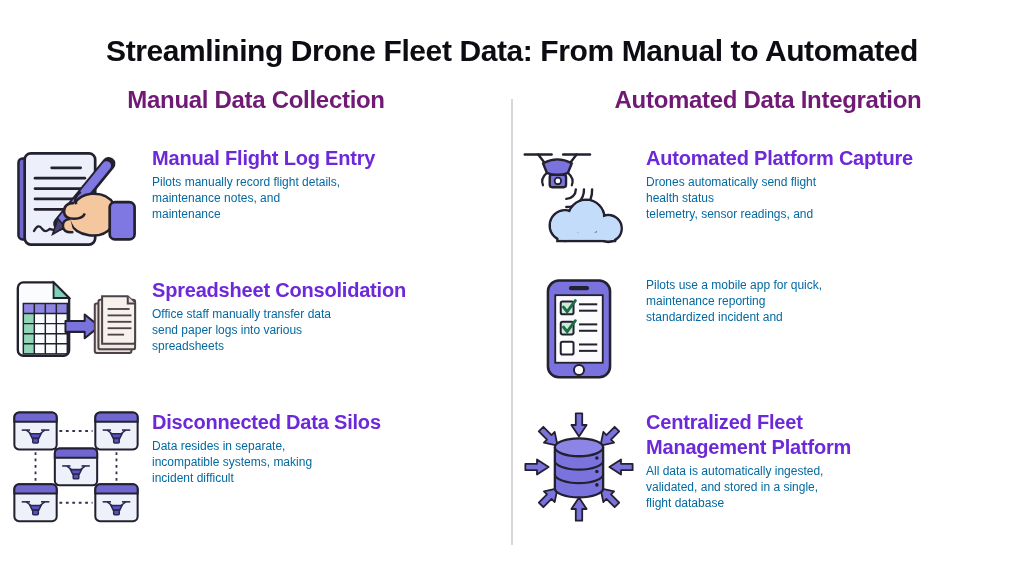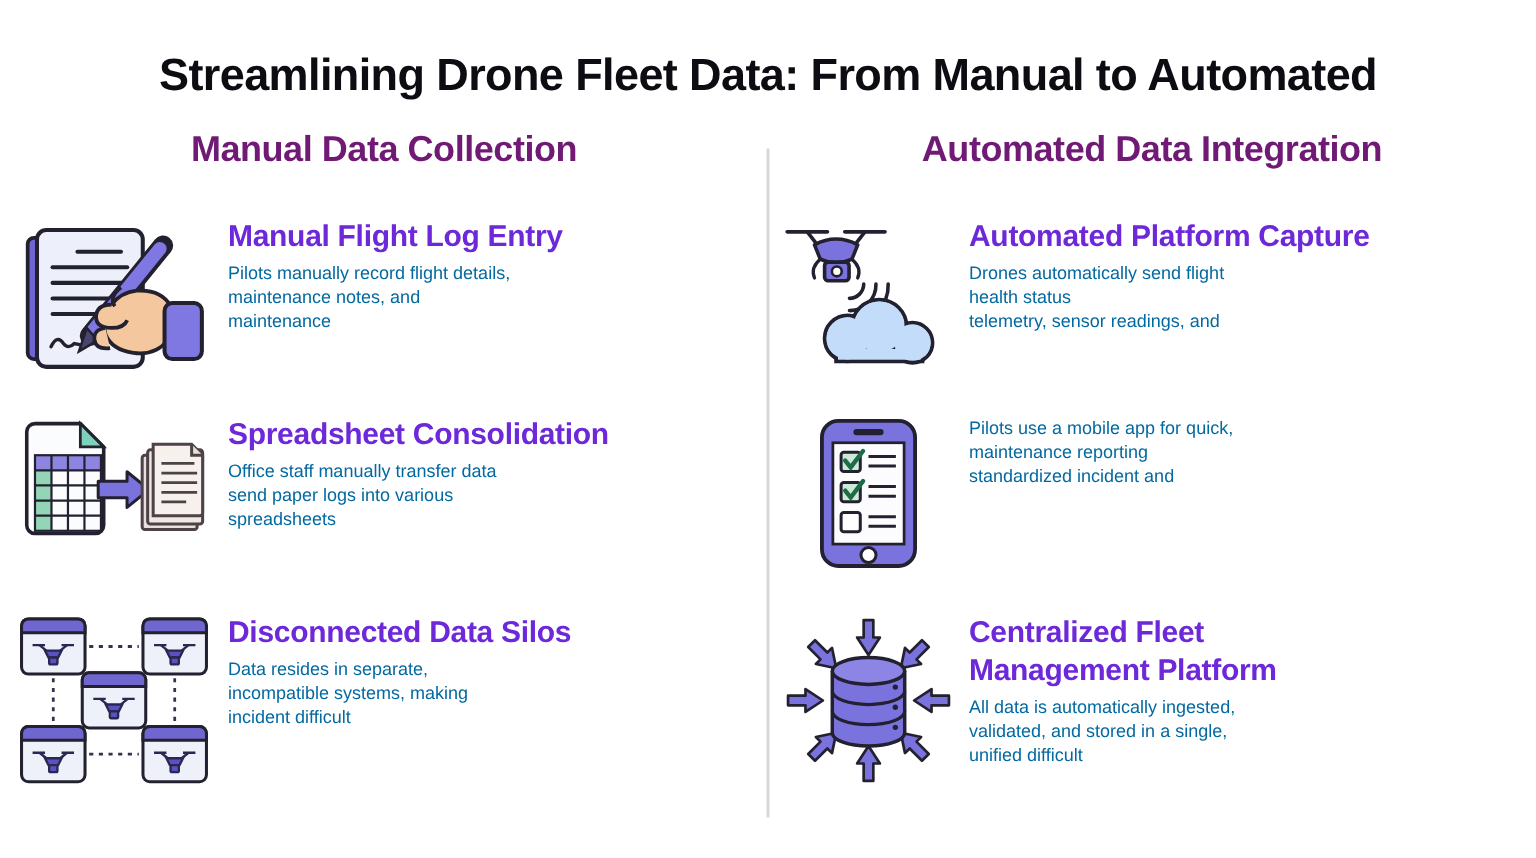--- a/index.html
+++ b/index.html
@@ -273,21 +273,21 @@
                 <circle cx="86" cy="71" r="2" fill="#23212f"></circle>
                 <circle cx="86" cy="86" r="2" fill="#23212f"></circle>
               </g>
             </svg>
           </div>
           <div class="item-text">
             <h3 class="item-title narrow-title">Centralized Fleet Management Platform</h3>
             <p class="item-desc">
               <span class="line">All data is automatically ingested,</span>
               <span class="line">validated, and stored in a single,</span>
-              <span class="line">unified difficult</span>
+              <span class="line">flight database</span>
             </p>
           </div>
         </div>
 
       </div>
     </div>
 
   </div>
 </div>
 

